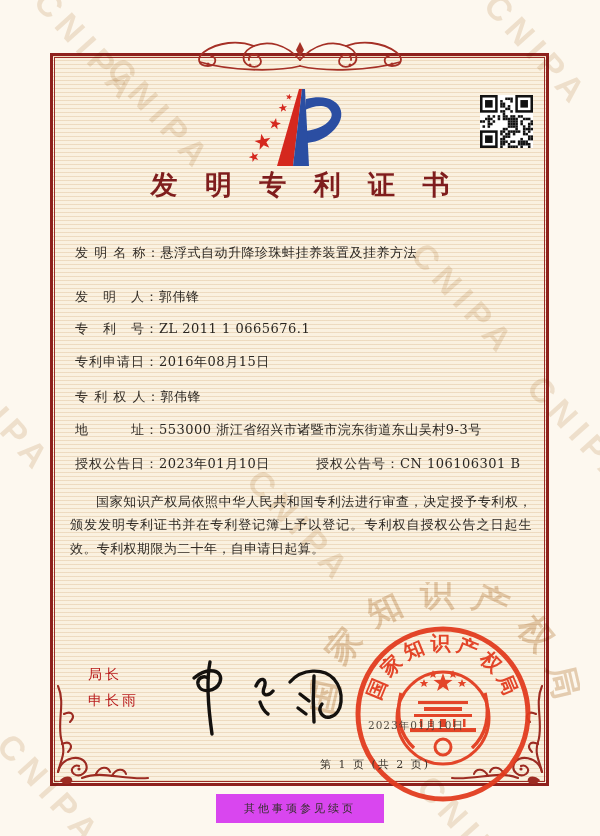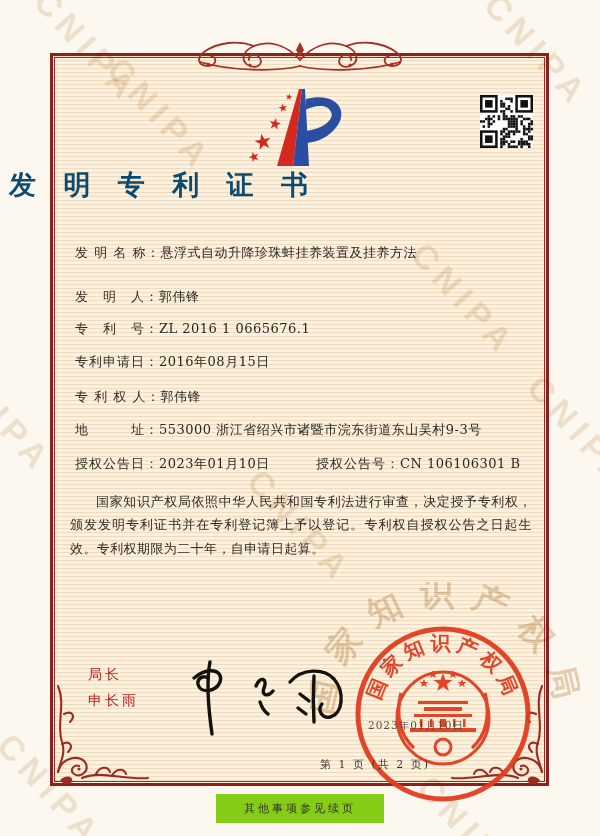--- a/index.html
+++ b/index.html
@@ -32,22 +32,22 @@
   .ornament-top{position:absolute;left:190px;top:36px;z-index:4;}
   .flourish{position:absolute;z-index:4;}
   .flourish.bl{left:52px;top:684px;}
   .flourish.br{left:448px;top:684px;transform:scale(-1,1);}
   
   .abs{position:absolute;z-index:5;}
   .cert-no{left:74px;top:90px;font-size:13px;letter-spacing:2px;color:#3a342c;}
   .logo{left:243px;top:86px;}
   .qr{left:480px;top:95px;}
   .title{
-    left:0;top:167px;width:100%;text-align:left;
-    font-size:27px;font-weight:700;color:#0c4a6e;
+    left:0;top:167px;width:100%;text-align:center;
+    font-size:27px;font-weight:700;color:#7f1d1d;
     letter-spacing:9px;text-indent:9px;
   }
   .rows{left:75px;top:240px;width:462px;font-size:13px;}
   .row{position:absolute;left:0;white-space:nowrap;}
   .row .lbl{white-space:pre;letter-spacing:1px;color:#332d26;}
   .row .val{letter-spacing:0.5px;color:#2b2722;text-align:right;}
   .para{
     left:70px;width:462px;font-size:13px;line-height:1.8;
     text-align:justify;text-indent:2em;color:#2f2a24;letter-spacing:0.4px;margin-top:12px;
   }
@@ -59,21 +59,21 @@
   .seal-wm{left:310px;top:582px;z-index:3;}
   .seal{left:352px;top:623px;z-index:5;}
   .seal-date{
     left:368px;top:719px;z-index:6;font-size:10.5px;color:#453f36;
     letter-spacing:1px;opacity:0.92;
   }
   .page-num{left:190px;top:757px;width:240px;text-align:right;
     font-size:11px;letter-spacing:2px;color:#3a342c;}
   .note{
     left:50%;top:794px;transform:translateX(-50%);
-    background:#84cc16;padding:7px 28px;font-size:11px;letter-spacing:3px;
+    background:#d946ef;padding:7px 28px;font-size:11px;letter-spacing:3px;
     color:#33302b;z-index:6;white-space:nowrap;
   }
 </style>
 </head>
 <body>
 
 <div class="page">
 
   <span class="wm" style="left:55px;top:-18px">CNIPA</span>
   <span class="wm" style="left:128px;top:50px">CNIPA</span>
@@ -289,21 +289,21 @@
   <div class="abs title">发 明 专 利 证 书</div>
 
   <div class="abs rows">
     <div class="row" style="top:4px">
       <span class="lbl">发 明 名 称：</span><span class="val">悬浮式自动升降珍珠蚌挂养装置及挂养方法</span>
     </div>
     <div class="row" style="top:48px">
       <span class="lbl">发　明　人：</span><span class="val">郭伟锋</span>
     </div>
     <div class="row" style="top:80px">
-      <span class="lbl">专　利　号：</span><span class="val">ZL 2016 1 0665676.1</span>
+      <span class="lbl">专　利　号：</span><span class="val">ZL 2011 1 0665676.1</span>
     </div>
     <div class="row" style="top:113px">
       <span class="lbl">专利申请日：</span><span class="val">2016年08月15日</span>
     </div>
     <div class="row" style="top:148px">
       <span class="lbl">专 利 权 人：</span><span class="val">郭伟锋</span>
     </div>
     <div class="row" style="top:181px">
       <span class="lbl">地　　　址：</span><span class="val">553000 浙江省绍兴市诸暨市浣东街道东山吴村9-3号</span>
     </div>

